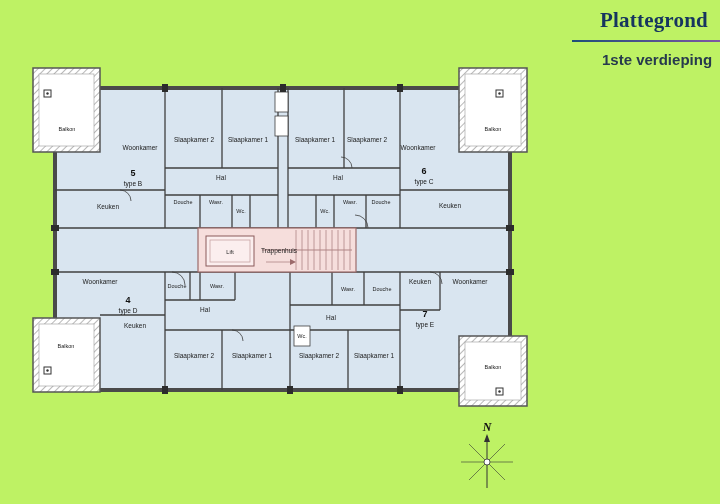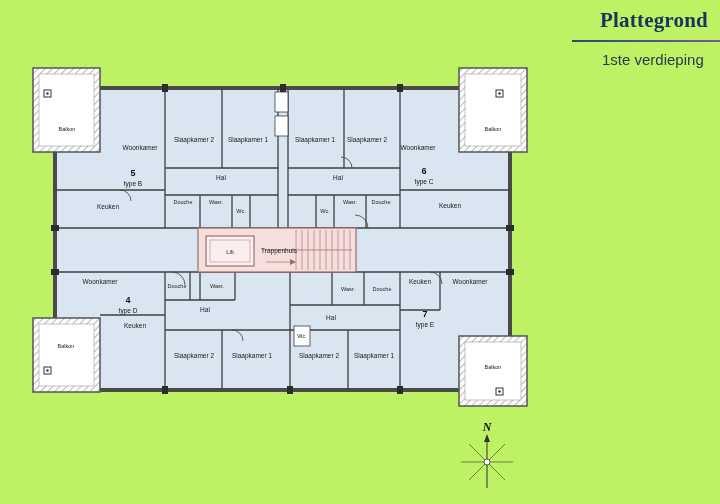--- a/index.html
+++ b/index.html
@@ -4,21 +4,21 @@
 <style>
   html,body{margin:0;padding:0;background:#ffffff;}
   .page{position:relative;width:720px;height:504px;background:#bef264;overflow:hidden;
         font-family:"Liberation Sans",sans-serif;padding-left:48px;}
   .hdr-title{position:absolute;left:600px;top:8px;width:120px;
              font-family:"Liberation Serif",serif;font-weight:700;font-size:21px;
              color:#16355f;letter-spacing:0.2px;}
   .hdr-divider{position:absolute;left:572px;top:40px;width:148px;height:2px;
                background:linear-gradient(90deg,#1f4e79,#7e57a4);}
   .hdr-sub{position:absolute;left:602px;top:51px;width:118px;
-           font-size:15px;color:#273a4d;}
+           font-size:15px;color:#273a4d;font-weight:bold;}
   svg{position:absolute;left:0;top:0;}
   .rl{font:6.5px "Liberation Sans",sans-serif;fill:#1b1b1b;text-anchor:middle;}
   .rs{font:5.5px "Liberation Sans",sans-serif;fill:#222222;text-anchor:middle;}
   .num{font:700 9px "Liberation Sans",sans-serif;fill:#111111;text-anchor:middle;}
   .typ{font:6.5px "Liberation Sans",sans-serif;fill:#111111;text-anchor:middle;}
   .north{font:italic 700 12px "Liberation Serif",serif;fill:#111111;text-anchor:middle;}
 </style>
 </head>
 <body>
 

